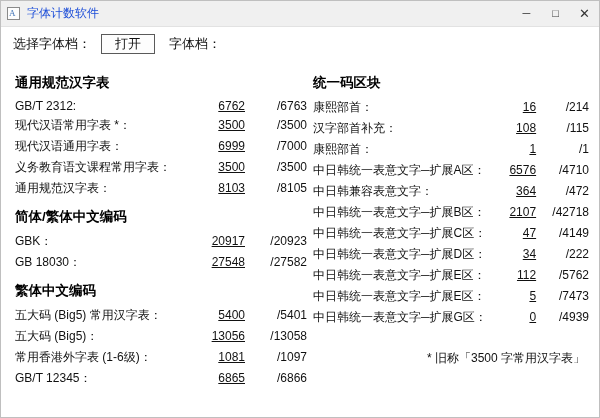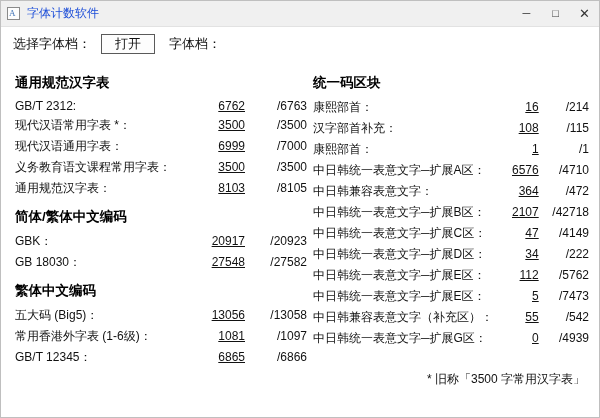--- a/index.html
+++ b/index.html
@@ -203,20 +203,25 @@
           <td class="v1">27548</td>
           <td class="v2">/27582</td>
         </tr>
       </tbody>
         </table>
 
       <div class="section-title">繁体中文编码</div>
       <table class="rows">
         <tbody>
         <tr>
+          <td class="name">五大码 (Big5) 常用汉字表：</td>
+          <td class="v1">5400</td>
+          <td class="v2">/5401</td>
+        </tr>
+        <tr>
           <td class="name">五大码 (Big5)：</td>
           <td class="v1">13056</td>
           <td class="v2">/13058</td>
         </tr>
         <tr>
           <td class="name">常用香港外字表 (1-6级)：</td>
           <td class="v1">1081</td>
           <td class="v2">/1097</td>
         </tr>
         <tr>
@@ -277,25 +282,20 @@
           <td class="name">中日韩统一表意文字─扩展E区：</td>
           <td class="v1">112</td>
           <td class="v2">/5762</td>
         </tr>
         <tr>
           <td class="name">中日韩统一表意文字─扩展E区：</td>
           <td class="v1">5</td>
           <td class="v2">/7473</td>
         </tr>
         <tr>
-          <td class="name">中日韩兼容表意文字（补充区）：</td>
-          <td class="v1">55</td>
-          <td class="v2">/542</td>
-        </tr>
-        <tr>
           <td class="name">中日韩统一表意文字─扩展G区：</td>
           <td class="v1">0</td>
           <td class="v2">/4939</td>
         </tr>
       </tbody>
         </table>
       <div class="footnote">* 旧称「3500 字常用汉字表」</div>
     </div>
 
   </div>

